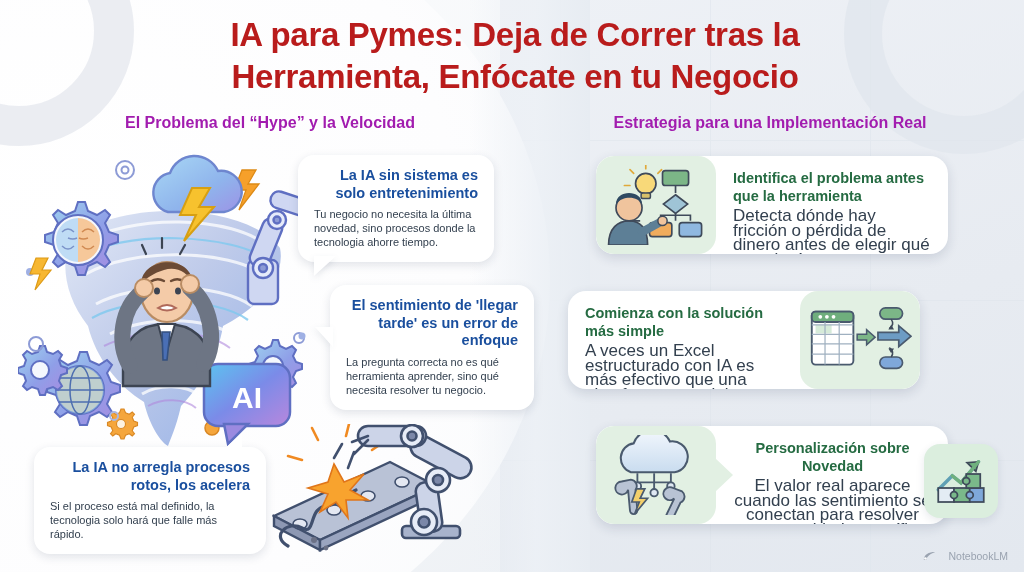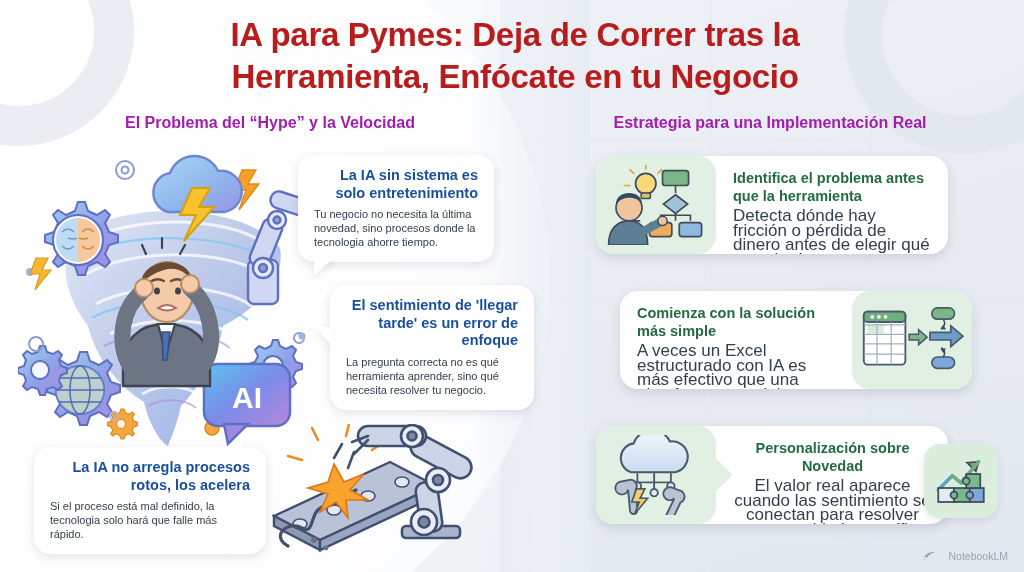--- a/index.html
+++ b/index.html
@@ -120,21 +120,21 @@
     border-radius: 18px;
   }
   .card .body { flex: 1; padding: 14px 16px 14px 17px; }
   .card h3 {
     font-size: 14.5px; line-height: 17.5px; font-weight: bold;
     color: #256b42; margin-bottom: 4px;
   }
   .card p { font-size: 17px; line-height: 14.5px; color: #33404f; }
 
   #card1 { left: 596px; top: 156px; width: 352px; height: 98px; }
-  #card2 { left: 620px; top: 291px; width: 352px; height: 98px; flex-direction: row-reverse; }
+  #card2 { left: 568px; top: 291px; width: 352px; height: 98px; flex-direction: row-reverse; }
   #card3 { left: 596px; top: 426px; width: 352px; height: 98px; text-align: center; }
   #card3 .thumb { position: relative; }
   #card3 .thumb::after {
     content: ""; position: absolute; right: -17px; top: 32px;
     border-top: 17px solid transparent;
     border-bottom: 17px solid transparent;
     border-left: 18px solid #e2f0e3;
   }
   .side-badge {
     position: absolute; left: 924px; top: 444px;

